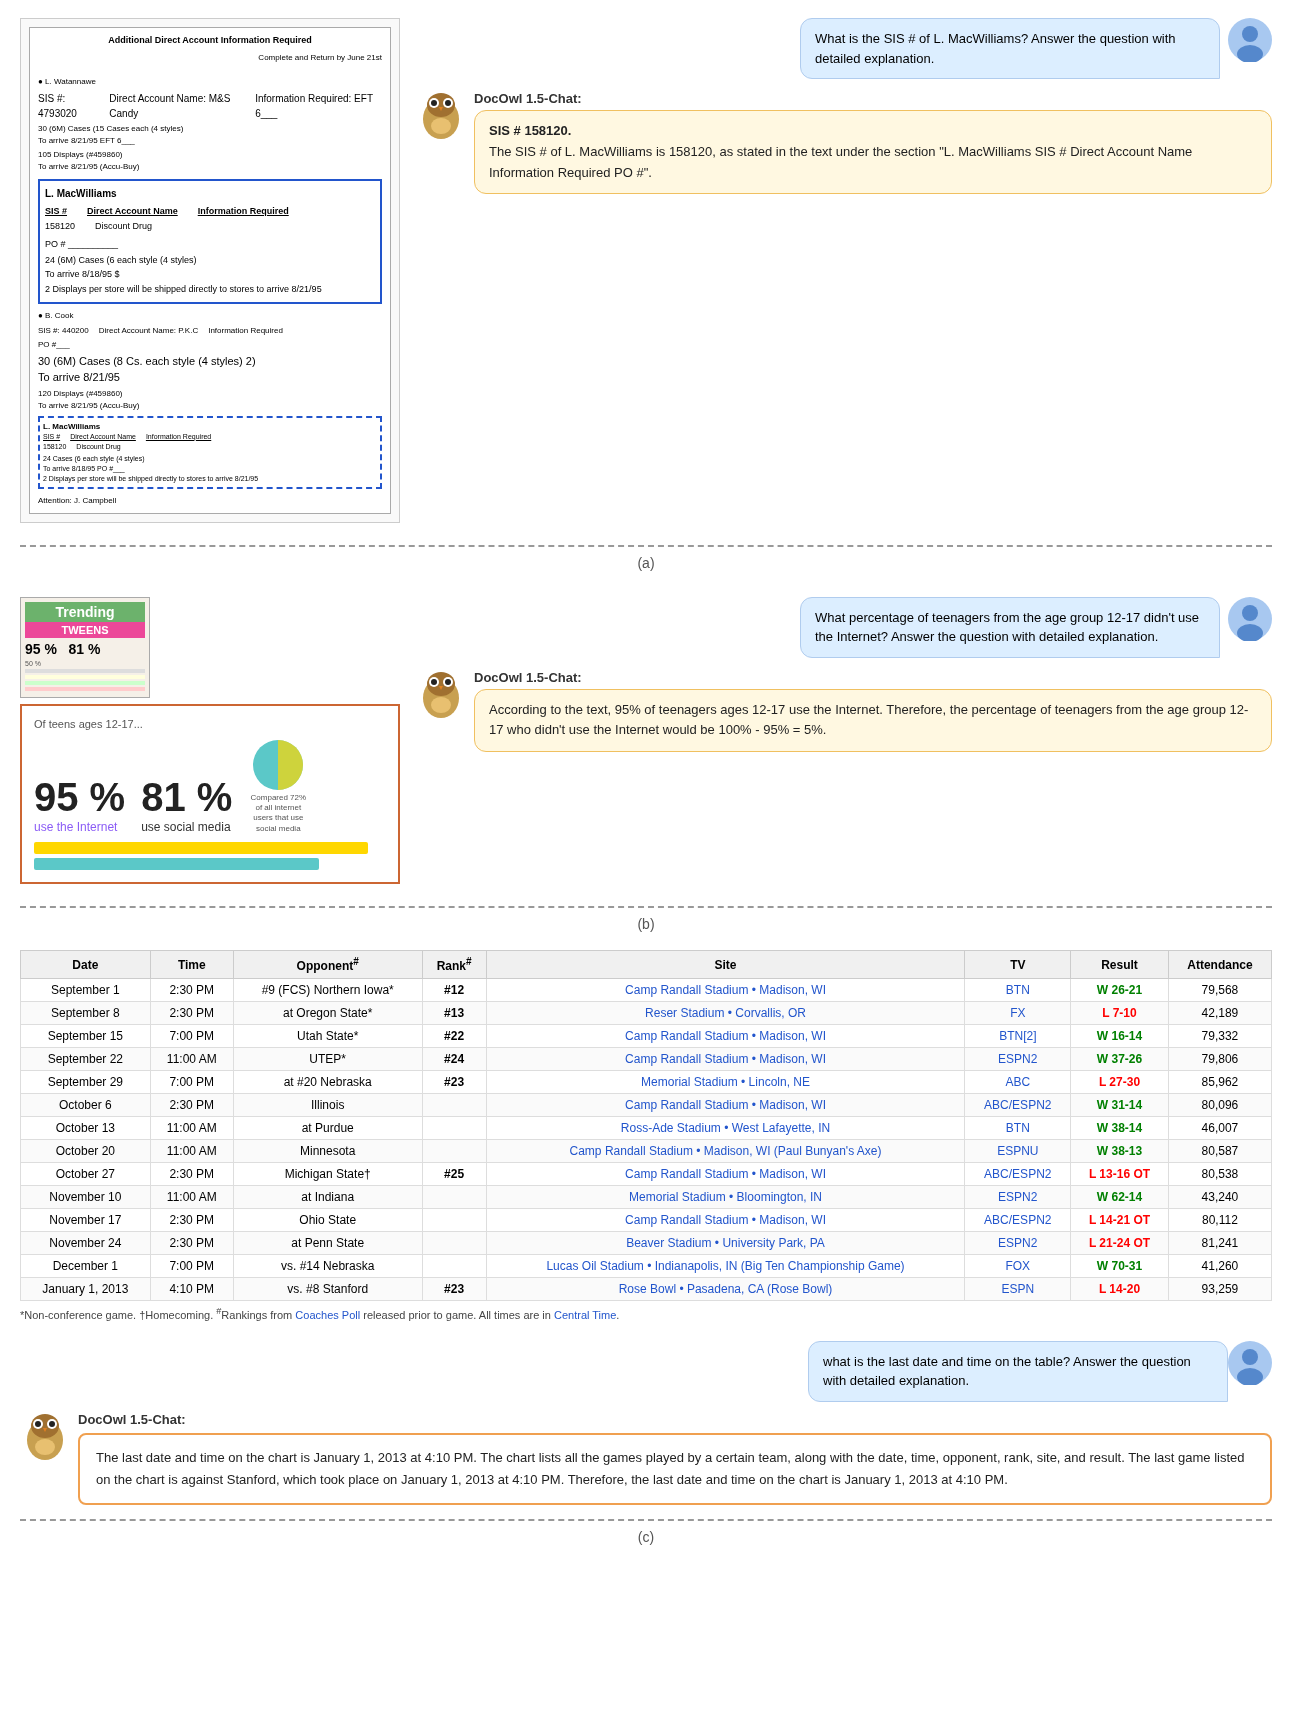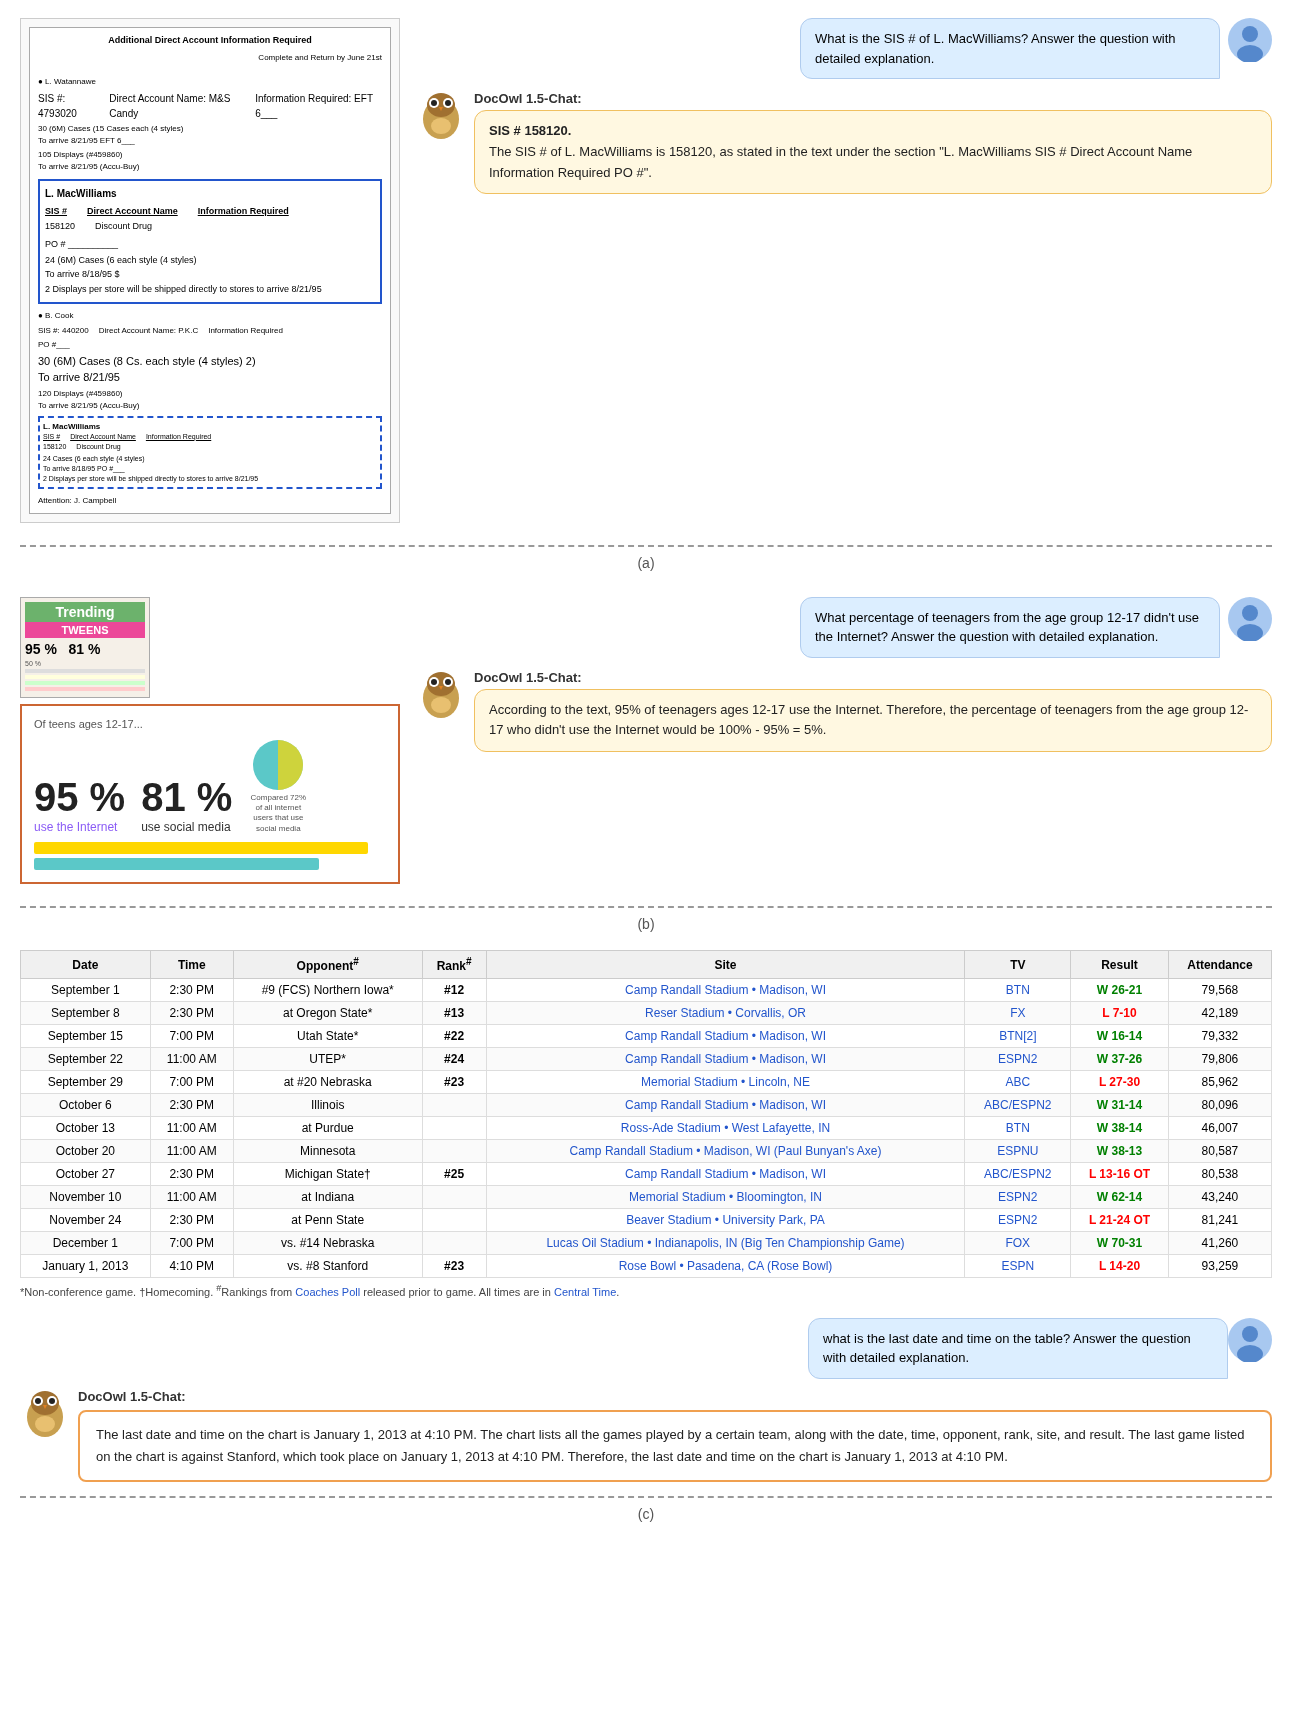--- a/index.html
+++ b/index.html
@@ -513,20 +513,30 @@
       <td>November 10</td>
       <td>11:00 AM</td>
       <td>at Indiana</td>
       <td class="rank-cell"></td>
       <td class="site-cell">Memorial Stadium • Bloomington, IN</td>
       <td class="tv-cell">ESPN2</td>
       <td class="result-w">W 62-14</td>
       <td>43,240</td>
     </tr>
         <tr>
+      <td>November 17</td>
+      <td>2:30 PM</td>
+      <td>Ohio State</td>
+      <td class="rank-cell"></td>
+      <td class="site-cell">Camp Randall Stadium • Madison, WI</td>
+      <td class="tv-cell">ABC/ESPN2</td>
+      <td class="result-l">L 14-21 OT</td>
+      <td>80,112</td>
+    </tr>
+        <tr>
       <td>November 24</td>
       <td>2:30 PM</td>
       <td>at Penn State</td>
       <td class="rank-cell"></td>
       <td class="site-cell">Beaver Stadium • University Park, PA</td>
       <td class="tv-cell">ESPN2</td>
       <td class="result-l">L 21-24 OT</td>
       <td>81,241</td>
     </tr>
         <tr>

